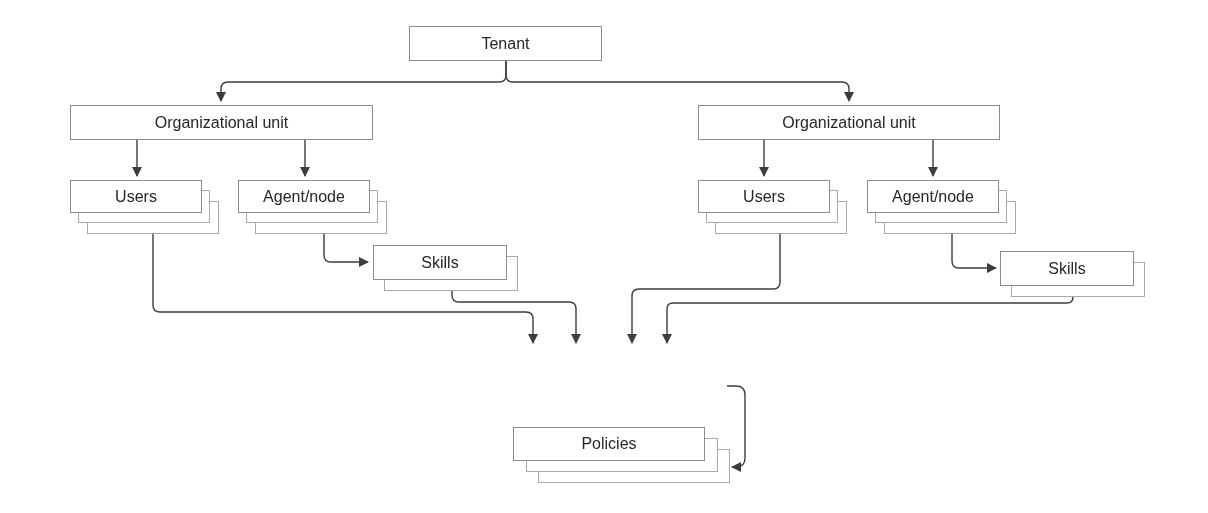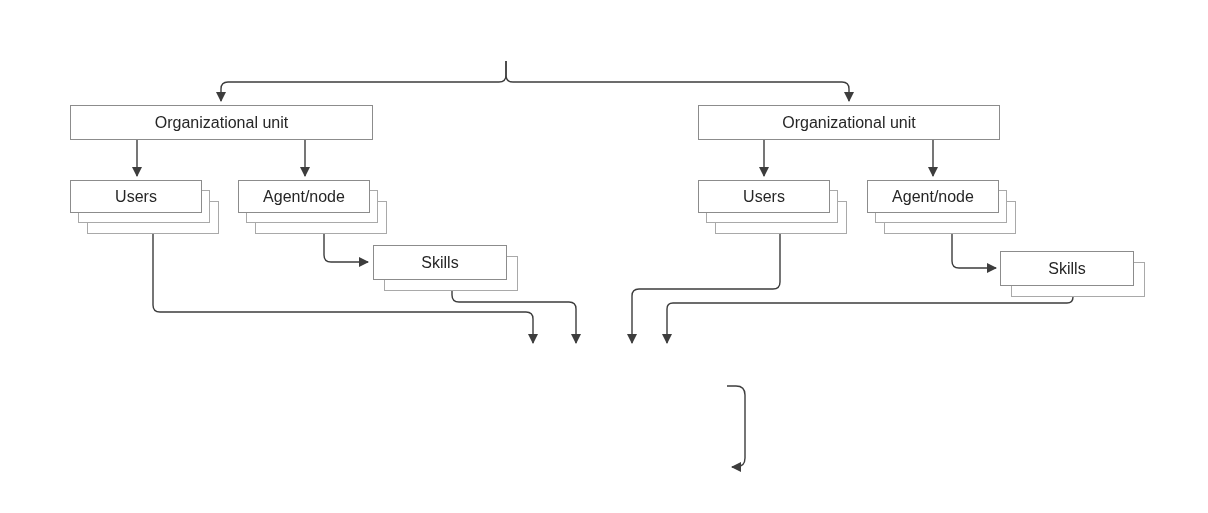--- a/index.html
+++ b/index.html
@@ -75,20 +75,25 @@
   svg.edges marker path {
     fill: var(--connector, #3d3d3d);
     stroke: none;
   }
 </style>
 </head>
 <body>
 
 <div id="canvas">
 
+  <div class="node n-tenant">
+    <div class="box front">
+      <span>Tenant</span>
+    </div>
+  </div>
 
   <div class="node n-org-left">
     <div class="box front">
       <span>Organizational unit</span>
     </div>
   </div>
 
   <div class="node n-org-right">
     <div class="box front">
       <span>Organizational unit</span>
@@ -135,20 +140,27 @@
   </div>
 
   <div class="node stack2 n-skills-right">
     <div class="box s1"></div>
     <div class="box front">
       <span>Skills</span>
     </div>
   </div>
 
 
+  <div class="node stackw n-policies">
+    <div class="box s2"></div>
+    <div class="box s1"></div>
+    <div class="box front">
+      <span>Policies</span>
+    </div>
+  </div>
 
   <svg class="edges" width="1208" height="513" viewBox="0 0 1208 513">
     <defs>
       <marker id="arrow" viewBox="0 0 10 10" refX="9" refY="5" markerWidth="10" markerHeight="10" markerUnits="userSpaceOnUse" orient="auto-start-reverse">
         <path d="M0,0 L10,5 L0,10 z"></path>
       </marker>
     </defs>
     <path class="edge" marker-end="url(#arrow)" d="M506,61 L506,75 Q506,82 499,82 L228,82 Q221,82 221,89 L221,101"></path>
     <path class="edge" marker-end="url(#arrow)" d="M506,61 L506,75 Q506,82 513,82 L842,82 Q849,82 849,89 L849,101"></path>
     <path class="edge" marker-end="url(#arrow)" d="M137,140 L137,176"></path>

